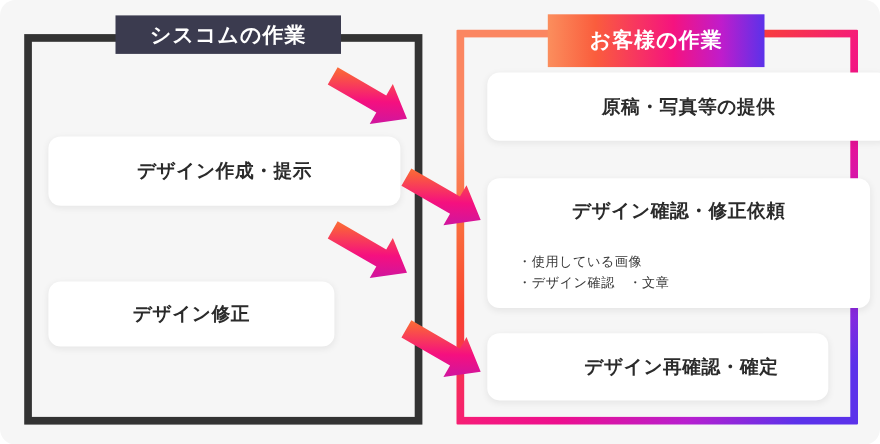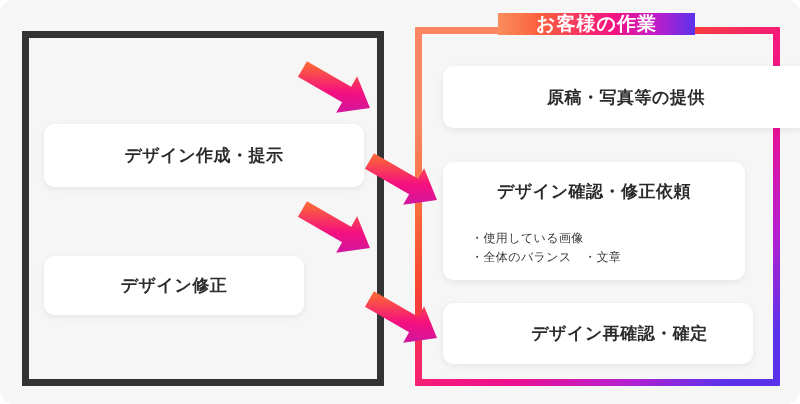--- a/index.html
+++ b/index.html
@@ -76,21 +76,21 @@
     left: 105px;
     top: 14px;
     width: 205px;
     height: 35px;
     background: #3b3b4f;
   }
   #ribbon-right {
     left: 498px;
     top: 13px;
     width: 197px;
-    height: 22px;
+    height: 48px;
     background: linear-gradient(90deg, #fb8e5d 0%, #fa5d3d 22%, #f5137f 58%, #c01ccb 80%, #5b32ea 100%);
     text-align: right;
   }
 
   
   .card {
     position: absolute;
     box-sizing: border-box;
     background: #ffffff;
     border-radius: 11px;
@@ -119,39 +119,42 @@
     letter-spacing: 0.4px;
   }
   .card-sublist div { white-space: pre; }
 
   
   #card-l1 { left: 44px;  top: 124px; width: 320px; height: 63px; }
   #card-l2 { left: 44px;  top: 256px; width: 260px; height: 59px; }
 
   
   #card-r1 { left: 443px; top: 66px;  width: 366px; height: 62px; }
-  #card-r2 { left: 443px; top: 162px; width: 302px; height: 118px;
+  #card-r2 { left: 443px; top: 162px; width: 348px; height: 118px;
              justify-content: flex-start; padding-top: 18px; }
   #card-r3 { left: 443px; top: 303px; width: 310px; height: 61px; padding-left: 43px; }
 
   
   .arrow-layer {
     position: absolute;
     left: 0; top: 0;
     width: 800px; height: 404px;
     z-index: 5;
     pointer-events: none;
   }
 </style>
 </head>
 <body>
 
 <div id="canvas">
 
   <div id="panel-left" class="panel"></div>
+  <div id="ribbon-left" class="ribbon">
+    <span>シスコムの作業</span>
+  </div>
 
   <div id="card-l1" class="card">
     <span class="card-title">デザイン作成・提示</span>
   </div>
 
   <div id="card-l2" class="card">
     <span class="card-title">デザイン修正</span>
   </div>
 
   <div id="panel-right" class="panel">
@@ -162,21 +165,21 @@
   </div>
 
   <div id="card-r1" class="card">
     <span class="card-title">原稿・写真等の提供</span>
   </div>
 
   <div id="card-r2" class="card">
     <span class="card-title">デザイン確認・修正依頼</span>
     <div class="card-sublist">
       <div>・使用している画像</div>
-      <div>・全体のバランス　・文章</div>
+      <div>・デザイン確認　・文章</div>
     </div>
   </div>
 
   <div id="card-r3" class="card">
     <span class="card-title">デザイン再確認・確定</span>
   </div>
 
   <svg class="arrow-layer" viewBox="0 0 800 404">
     <defs>
 

